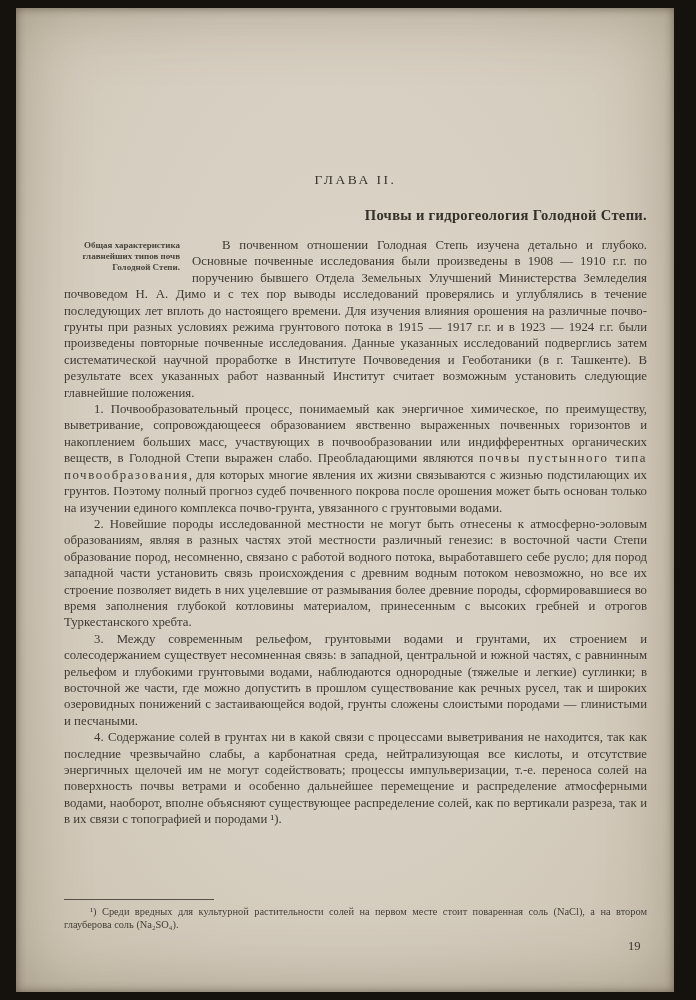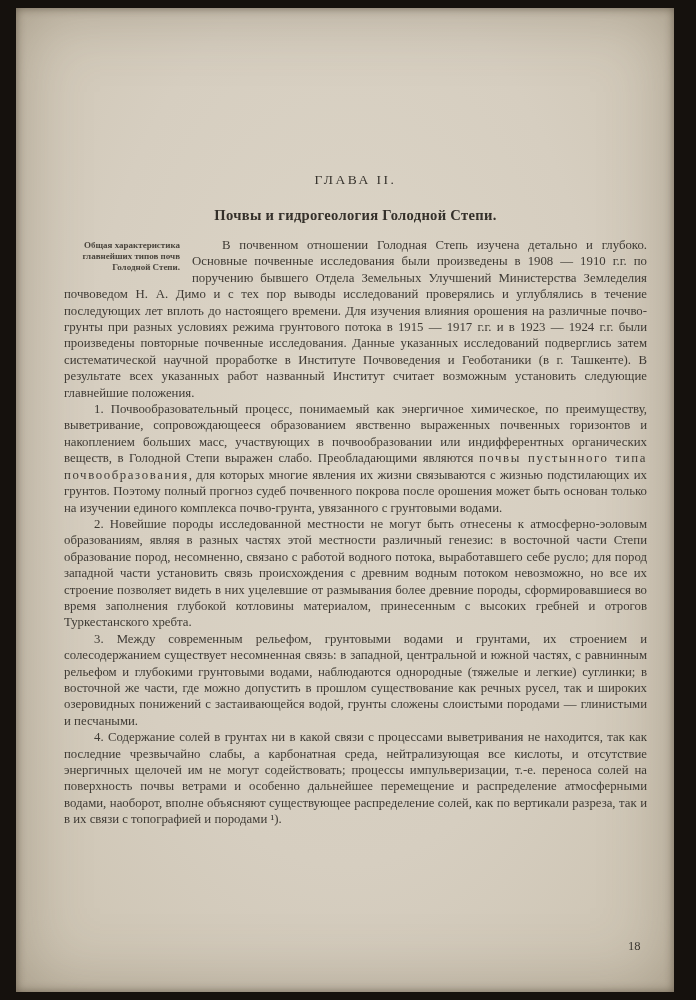--- a/index.html
+++ b/index.html
@@ -25,21 +25,21 @@
   }
   .chapter {
     padding-top: 164px;
     text-align: center;
     font-size: 13.5px;
     letter-spacing: 2.5px;
     color: #37332d;
   }
   .title {
     margin-top: 19px;
-    text-align: center;
+    text-align: right;
     font-weight: bold;
     font-size: 14.6px;
     letter-spacing: 0.3px;
     color: #34302a;
   }
   .body-text {
     margin-top: 13px;
     font-size: 12.8px;
     line-height: 16.4px;
     text-align: justify;
@@ -95,14 +95,18 @@
     <div class="chapter">ГЛАВА II.</div>
     <div class="title">Почвы и гидрогеология Голодной Степи.</div>
     <div class="body-text">
       <p class="para"><span class="margin-note">Общая характеристика главнейших типов почв Голодной Степи.</span><span>В почвенном отношении Голодная Степь изучена детально и глубоко. Основные почвенные исследования были произведены в 1908 — 1910 г.г. по поручению бывшего Отдела Земельных Улучшений Министерства Земледелия почвоведом Н. А. Димо и с тех пор выводы исследований проверялись и углублялись в течение последующих лет вплоть до настоящего времени. Для изучения влияния орошения на различные почво-грунты при разных условиях режима грунтового потока в 1915 — 1917 г.г. и в 1923 — 1924 г.г. были произведены повторные почвенные исследования. Данные указанных исследований подверглись затем систематической научной проработке в Институте Почвоведения и Геоботаники (в г. Ташкенте). В результате всех указанных работ названный Институт считает возможным установить следующие главнейшие положения.</span></p>
       <p class="para"><span>1. Почвообразовательный процесс, понимаемый как энергичное химическое, по преимуществу, выветривание, сопровождающееся образованием явственно выраженных почвенных горизонтов и накоплением больших масс, участвующих в почвообразовании или индифферентных органических веществ, в Голодной Степи выражен слабо. Преобладающими являются </span><span class="spaced">почвы пустынного типа почвообразования</span><span>, для которых многие явления их жизни связываются с жизнью подстилающих их грунтов. Поэтому полный прогноз судеб почвенного покрова после орошения может быть основан только на изучении единого комплекса почво-грунта, увязанного с грунтовыми водами.</span></p>
       <p class="para">2. Новейшие породы исследованной местности не могут быть отнесены к атмосферно-эоловым образованиям, являя в разных частях этой местности различный генезис: в восточной части Степи образование пород, несомненно, связано с работой водного потока, выработавшего себе русло; для пород западной части установить связь происхождения с древним водным потоком невозможно, но все их строение позволяет видеть в них уцелевшие от размывания более древние породы, сформировавшиеся во время заполнения глубокой котловины материалом, принесенным с высоких гребней и отрогов Туркестанского хребта.</p>
       <p class="para">3. Между современным рельефом, грунтовыми водами и грунтами, их строением и солесодержанием существует несомненная связь: в западной, центральной и южной частях, с равнинным рельефом и глубокими грунтовыми водами, наблюдаются однородные (тяжелые и легкие) суглинки; в восточной же части, где можно допустить в прошлом существование как речных русел, так и широких озеровидных понижений с застаивающейся водой, грунты сложены слоистыми породами — глинистыми и песчаными.</p>
       <p class="para">4. Содержание солей в грунтах ни в какой связи с процессами выветривания не находится, так как последние чрезвычайно слабы, а карбонатная среда, нейтрализующая все кислоты, и отсутствие энергичных щелочей им не могут содействовать; процессы импульверизации, т.-е. переноса солей на поверхность почвы ветрами и особенно дальнейшее перемещение и распределение атмосферными водами, наоборот, вполне объясняют существующее распределение солей, как по вертикали разреза, так и в их связи с топографией и породами ¹).</p>
     </div>
   </div>
-  <div class="pagenum">18</div>
+  <div class="footnote">
+    <div class="fn-rule"></div>
+    <p class="fn-text">¹) Среди вредных для культурной растительности солей на первом месте стоит поваренная соль (NaCl), а на втором глауберова соль (Na₂SO₄).</p>
+  </div>
+  <div class="pagenum">19</div>
 </div>
 
 </body></html>

